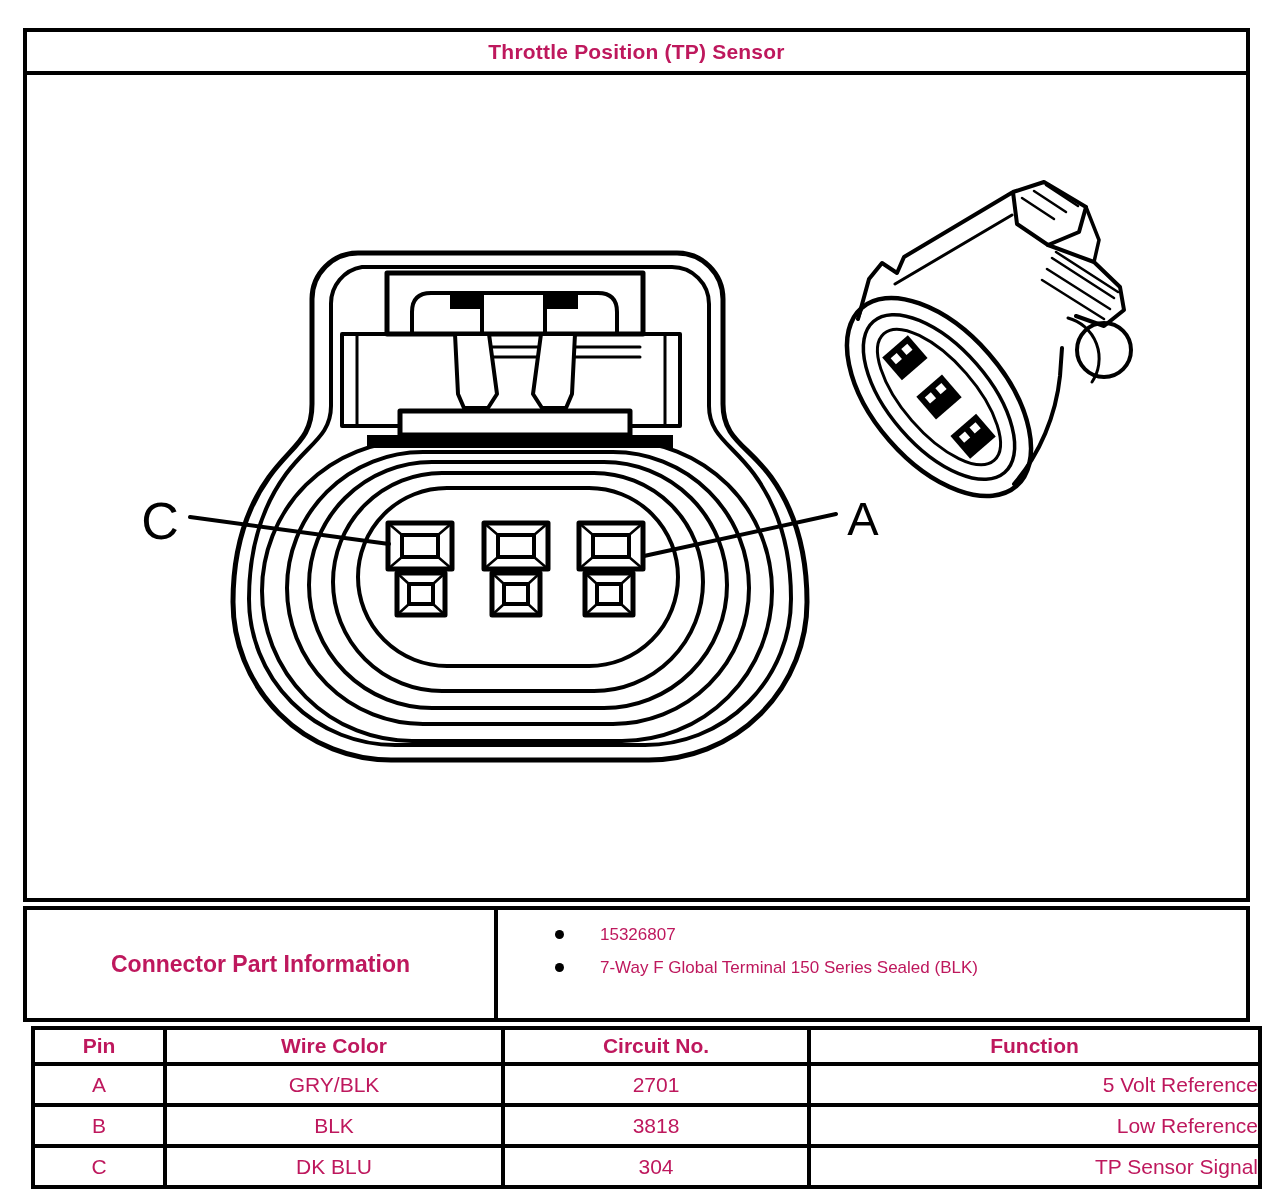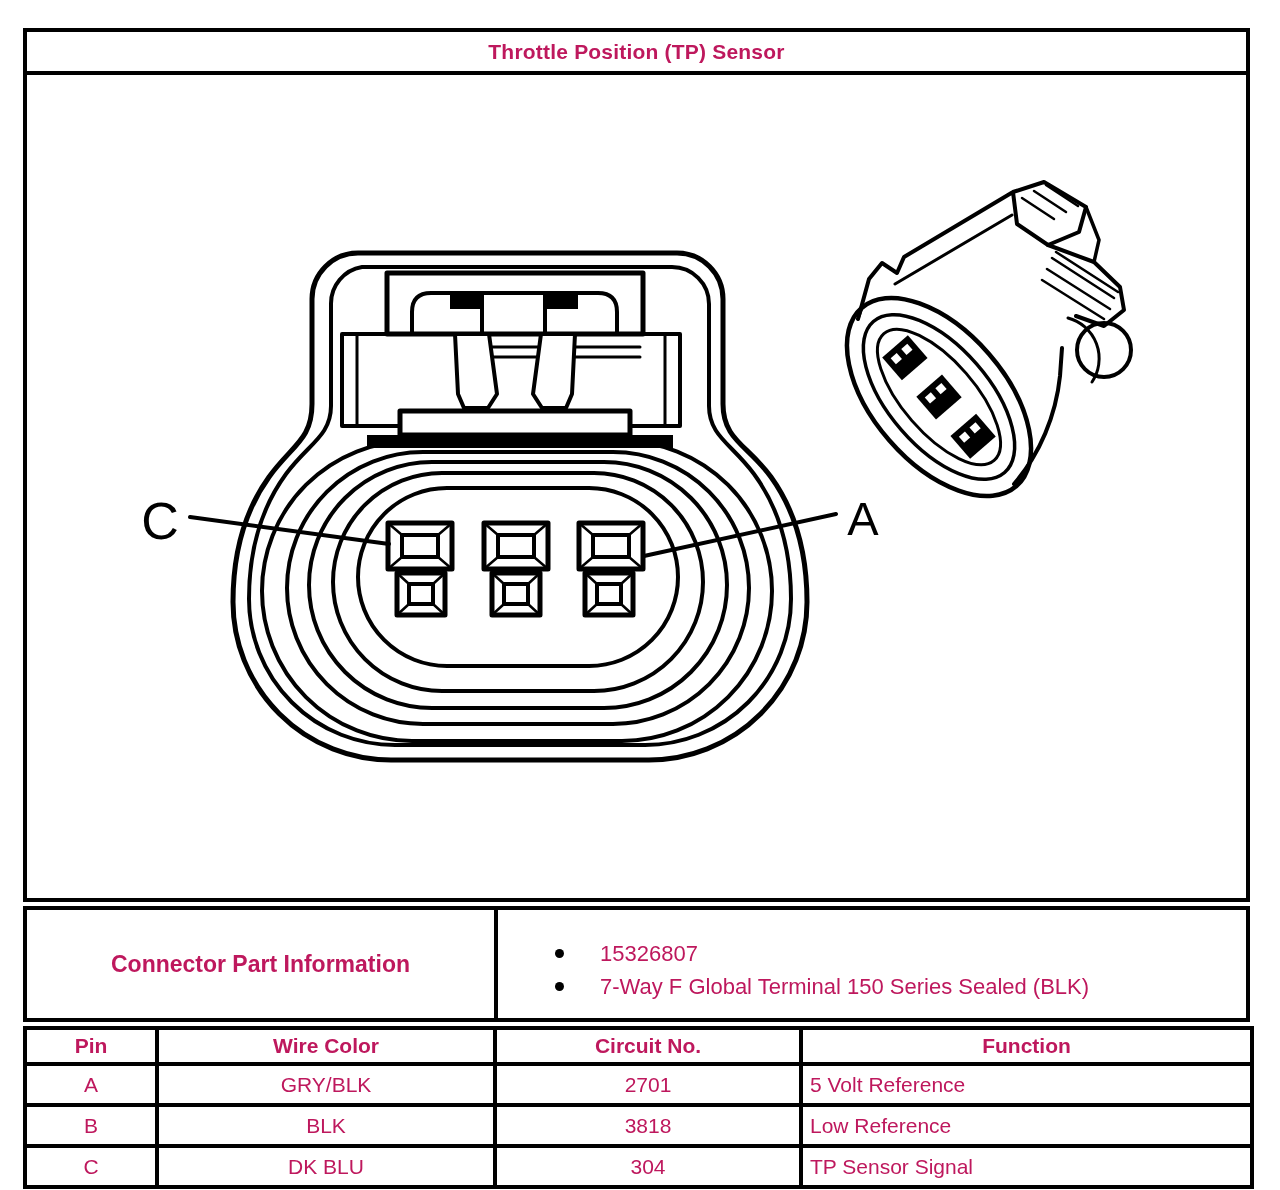--- a/index.html
+++ b/index.html
@@ -25,38 +25,38 @@
     fill:#000; stroke:none;
   }
 
   
   .info-box { left:23px; top:890px; width:1227px; height:116px; display:flex; }
   .info-left {
     width:467px; border-right:4px solid #000; flex:0 0 467px;
     display:flex; align-items:center; justify-content:center;
     font-weight:bold; font-size:23px;
   }
-  .info-right { flex:1; padding-top:27px; font-size:22px; }
+  .info-right { flex:1; padding-top:8px; font-size:17px; }
   .bullet-row { display:flex; align-items:center; height:33px; }
   .dot {
     width:9px; height:9px; border-radius:50%; background:#000;
     margin-left:57px; margin-right:36px; flex:0 0 9px;
   }
 
   
   .pin-table {
-    position:absolute; left:23px; top:1010px; width:1227px;
+    position:absolute; left:31px; top:1010px; width:1227px;
     border-collapse:collapse; table-layout:fixed; background:#fff;
   }
   .pin-table th, .pin-table td {
     border:4px solid #000; font-size:21px; padding:0; overflow:hidden;
   }
   .pin-table th { font-weight:bold; height:32px; text-align:center; }
   .pin-table td { height:37px; text-align:center; font-weight:normal; }
-  .pin-table td.fn { text-align:left; padding-left:7px; }
+  .pin-table td.fn { text-align:right; padding-left:7px; }
 </style>
 </head>
 <body>
 
 <div class="sheet">
 
   <div class="box main-box">
     <div class="title-bar">Throttle Position (TP) Sensor</div>
 
     <div class="drawing">

